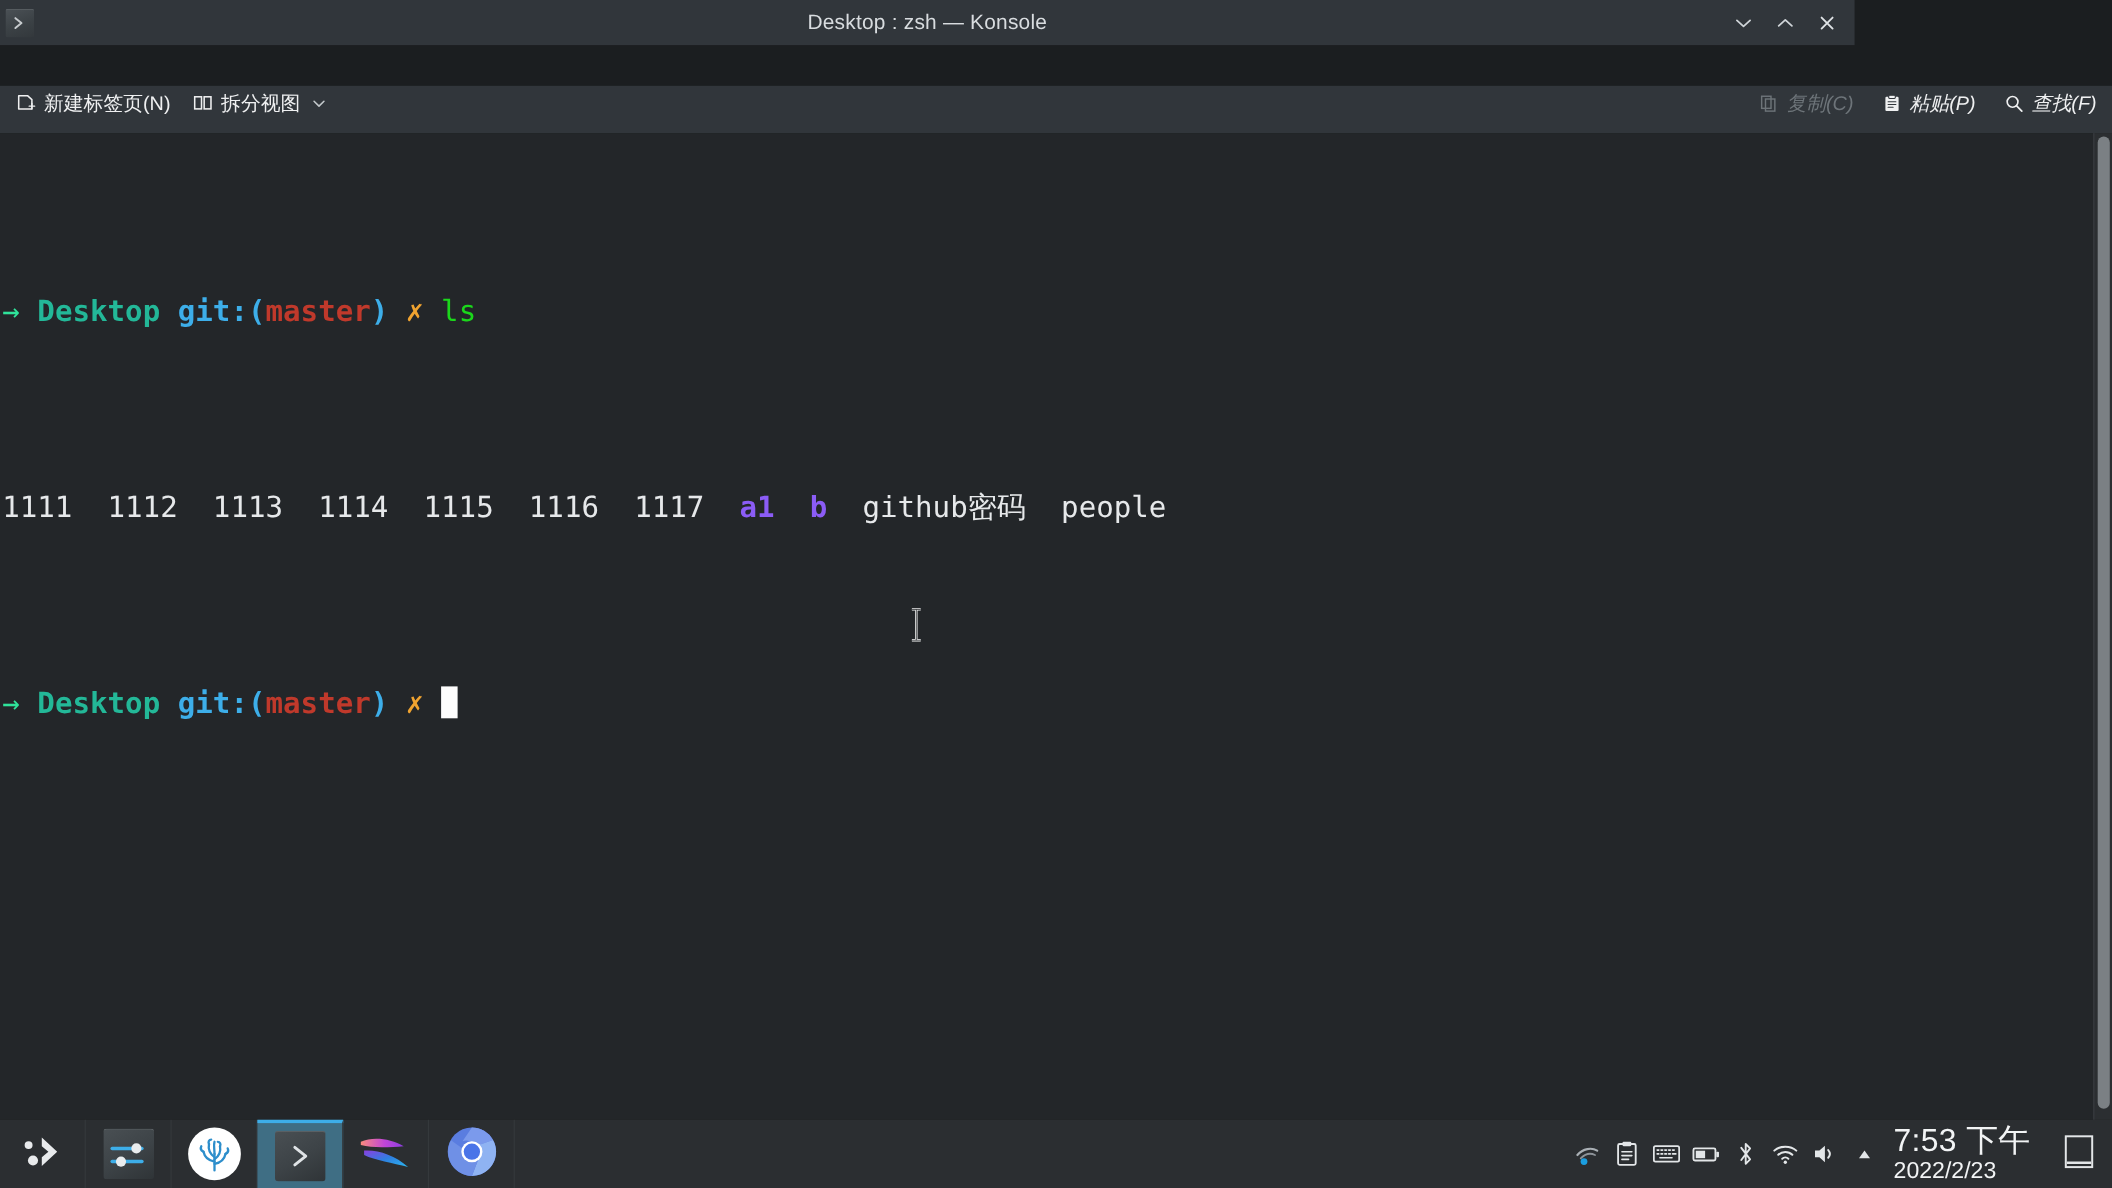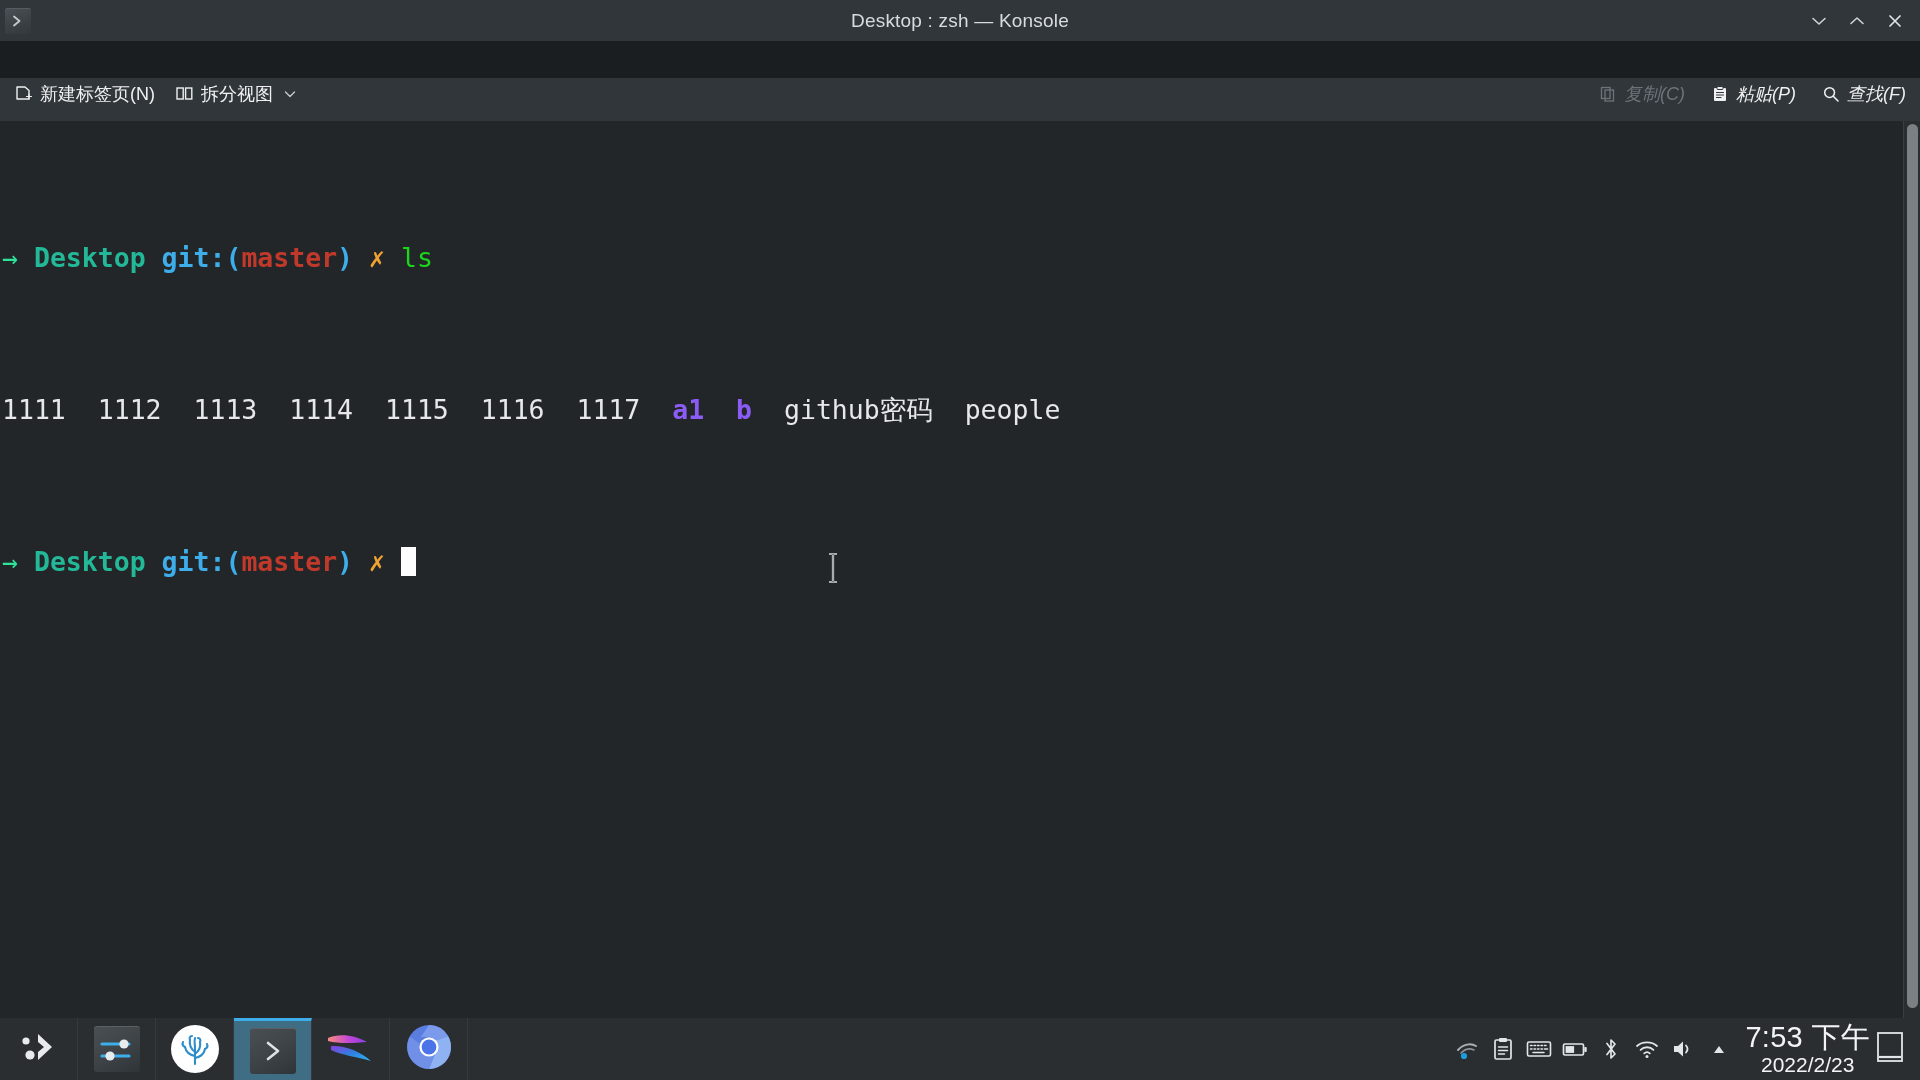--- a/index.html
+++ b/index.html
@@ -8,21 +8,21 @@
     overflow: hidden;
     background: #1b1e20;
     font-family: "Liberation Sans", sans-serif;
   }
 
   #app { position: relative; width: 1920px; height: 1080px; }
 
   
   .titlebar {
     position: absolute; top: 0; left: 0;
-    width: 1920px; height: 41px;
+    width: 1686px; height: 41px;
     background: #31363b;
     display: flex; align-items: center;
   }
   .titlebar-icon {
     width: 26px; height: 26px;
     margin-left: 5px;
     background: linear-gradient(160deg, #4a5055 0%, #3b4145 55%, #33383c 100%);
     border-top: 1px solid #565c60;
     border-radius: 2px;
     display: flex; align-items: center; justify-content: center;
@@ -90,21 +90,21 @@
     background: #232629;
     overflow: hidden;
   }
   .term-inner {
     padding: 4px 0 0 2px;
     font-family: "DejaVu Sans Mono", "Liberation Mono", monospace;
     font-size: 26.5px;
     line-height: 38px;
     white-space: pre;
   }
-  .term-line { height: 38px; }
+  .term-line { height: 38px; margin-top: 26px; }
   .c-arrow  { color: #2fe39a; }
   .c-dir    { color: #23b898; font-weight: bold; }
   .c-git    { color: #3daee9; font-weight: bold; }
   .c-branch { color: #c0392b; font-weight: bold; }
   .c-x      { color: #f0a330; font-weight: bold; }
   .c-cmd    { color: #1bd71b; }
   .c-white  { color: #e6e8ea; }
   .c-blue   { color: #8b5cf6; font-weight: bold; }
   .cursor {
     display: inline-block;
@@ -176,22 +176,22 @@
     height: 62px; padding-right: 10px; gap: 0;
   }
   .tray-icon {
     width: 36px; height: 62px;
     display: flex; align-items: center; justify-content: center;
     color: #e3e6e8;
   }
   .tray-icon svg { display:block; }
   .clock {
     display: flex; flex-direction: column;
-    align-items: center; justify-content: center;
-    color: #f2f4f5; margin: 0 0 0 8px;
+    align-items: flex-start; justify-content: center;
+    color: #f2f4f5; margin: 0 24px 0 8px;
     line-height: 1;
   }
   .clock-time { font-size: 29px; letter-spacing: .3px; }
   .clock-date { font-size: 21px; margin-top: 2px; }
   .peek {
     width: 40px; height: 62px;
     display: flex; align-items: center; justify-content: center;
   }
 </style>
 </head>

